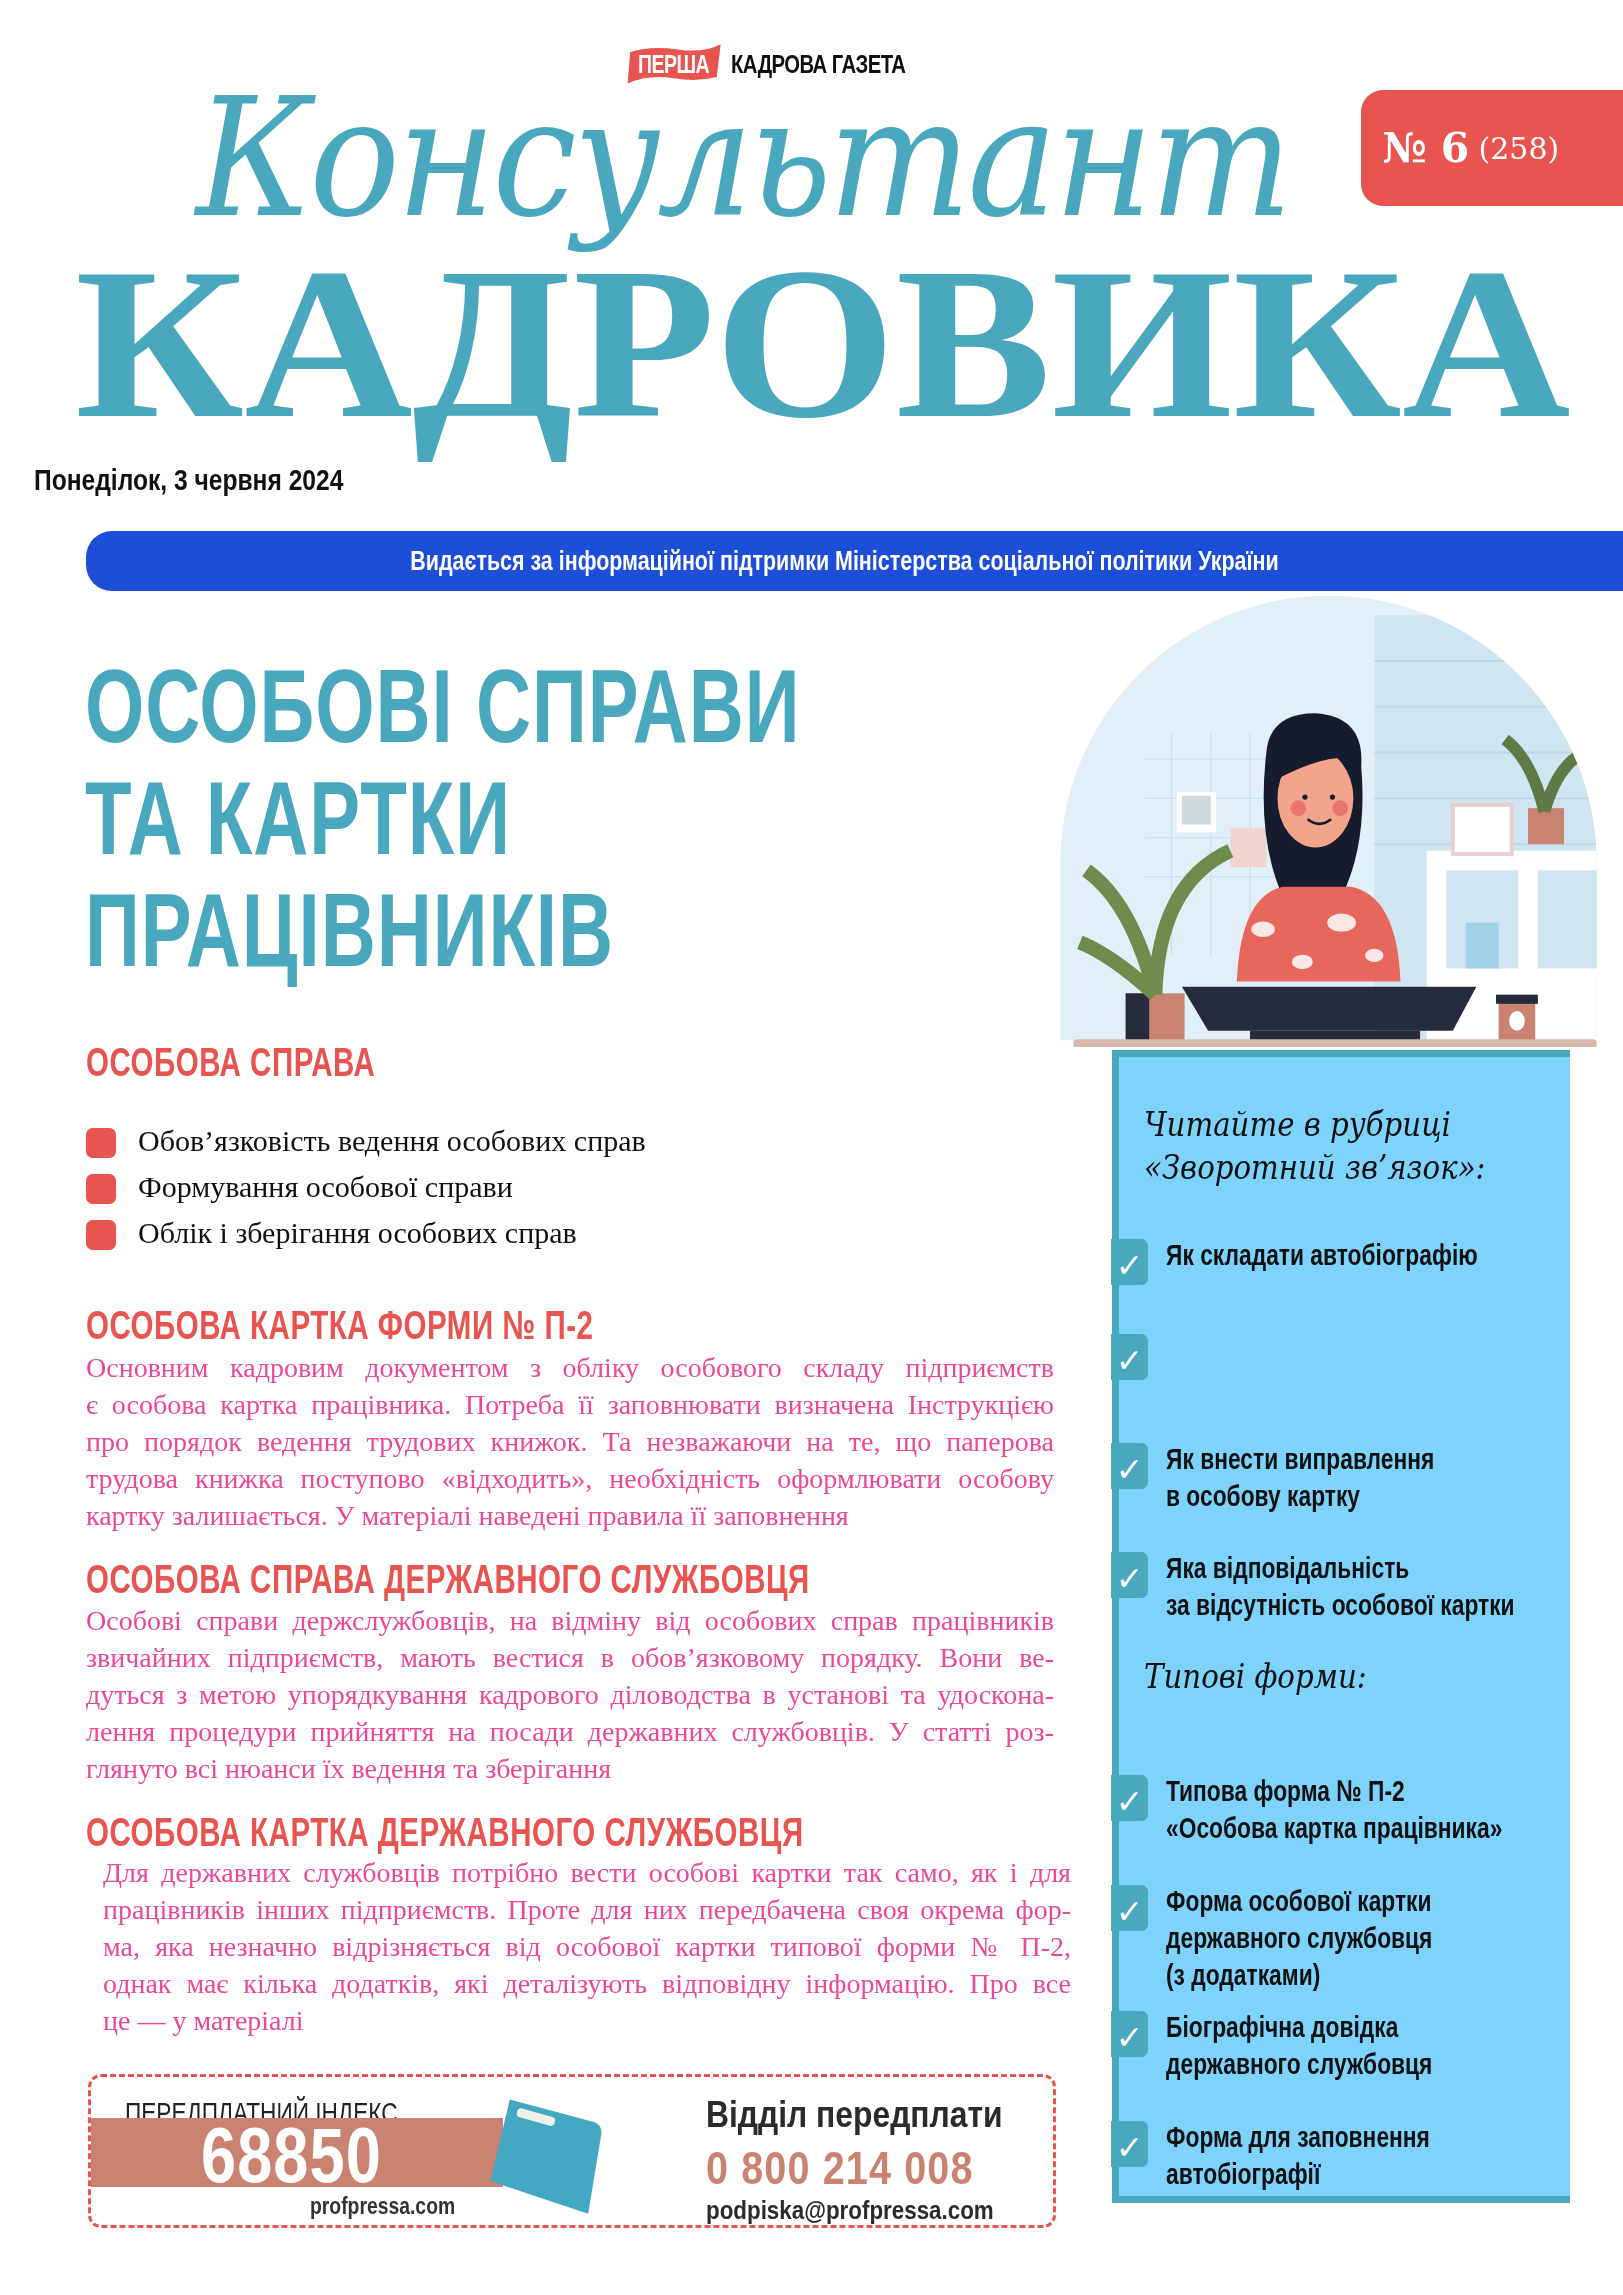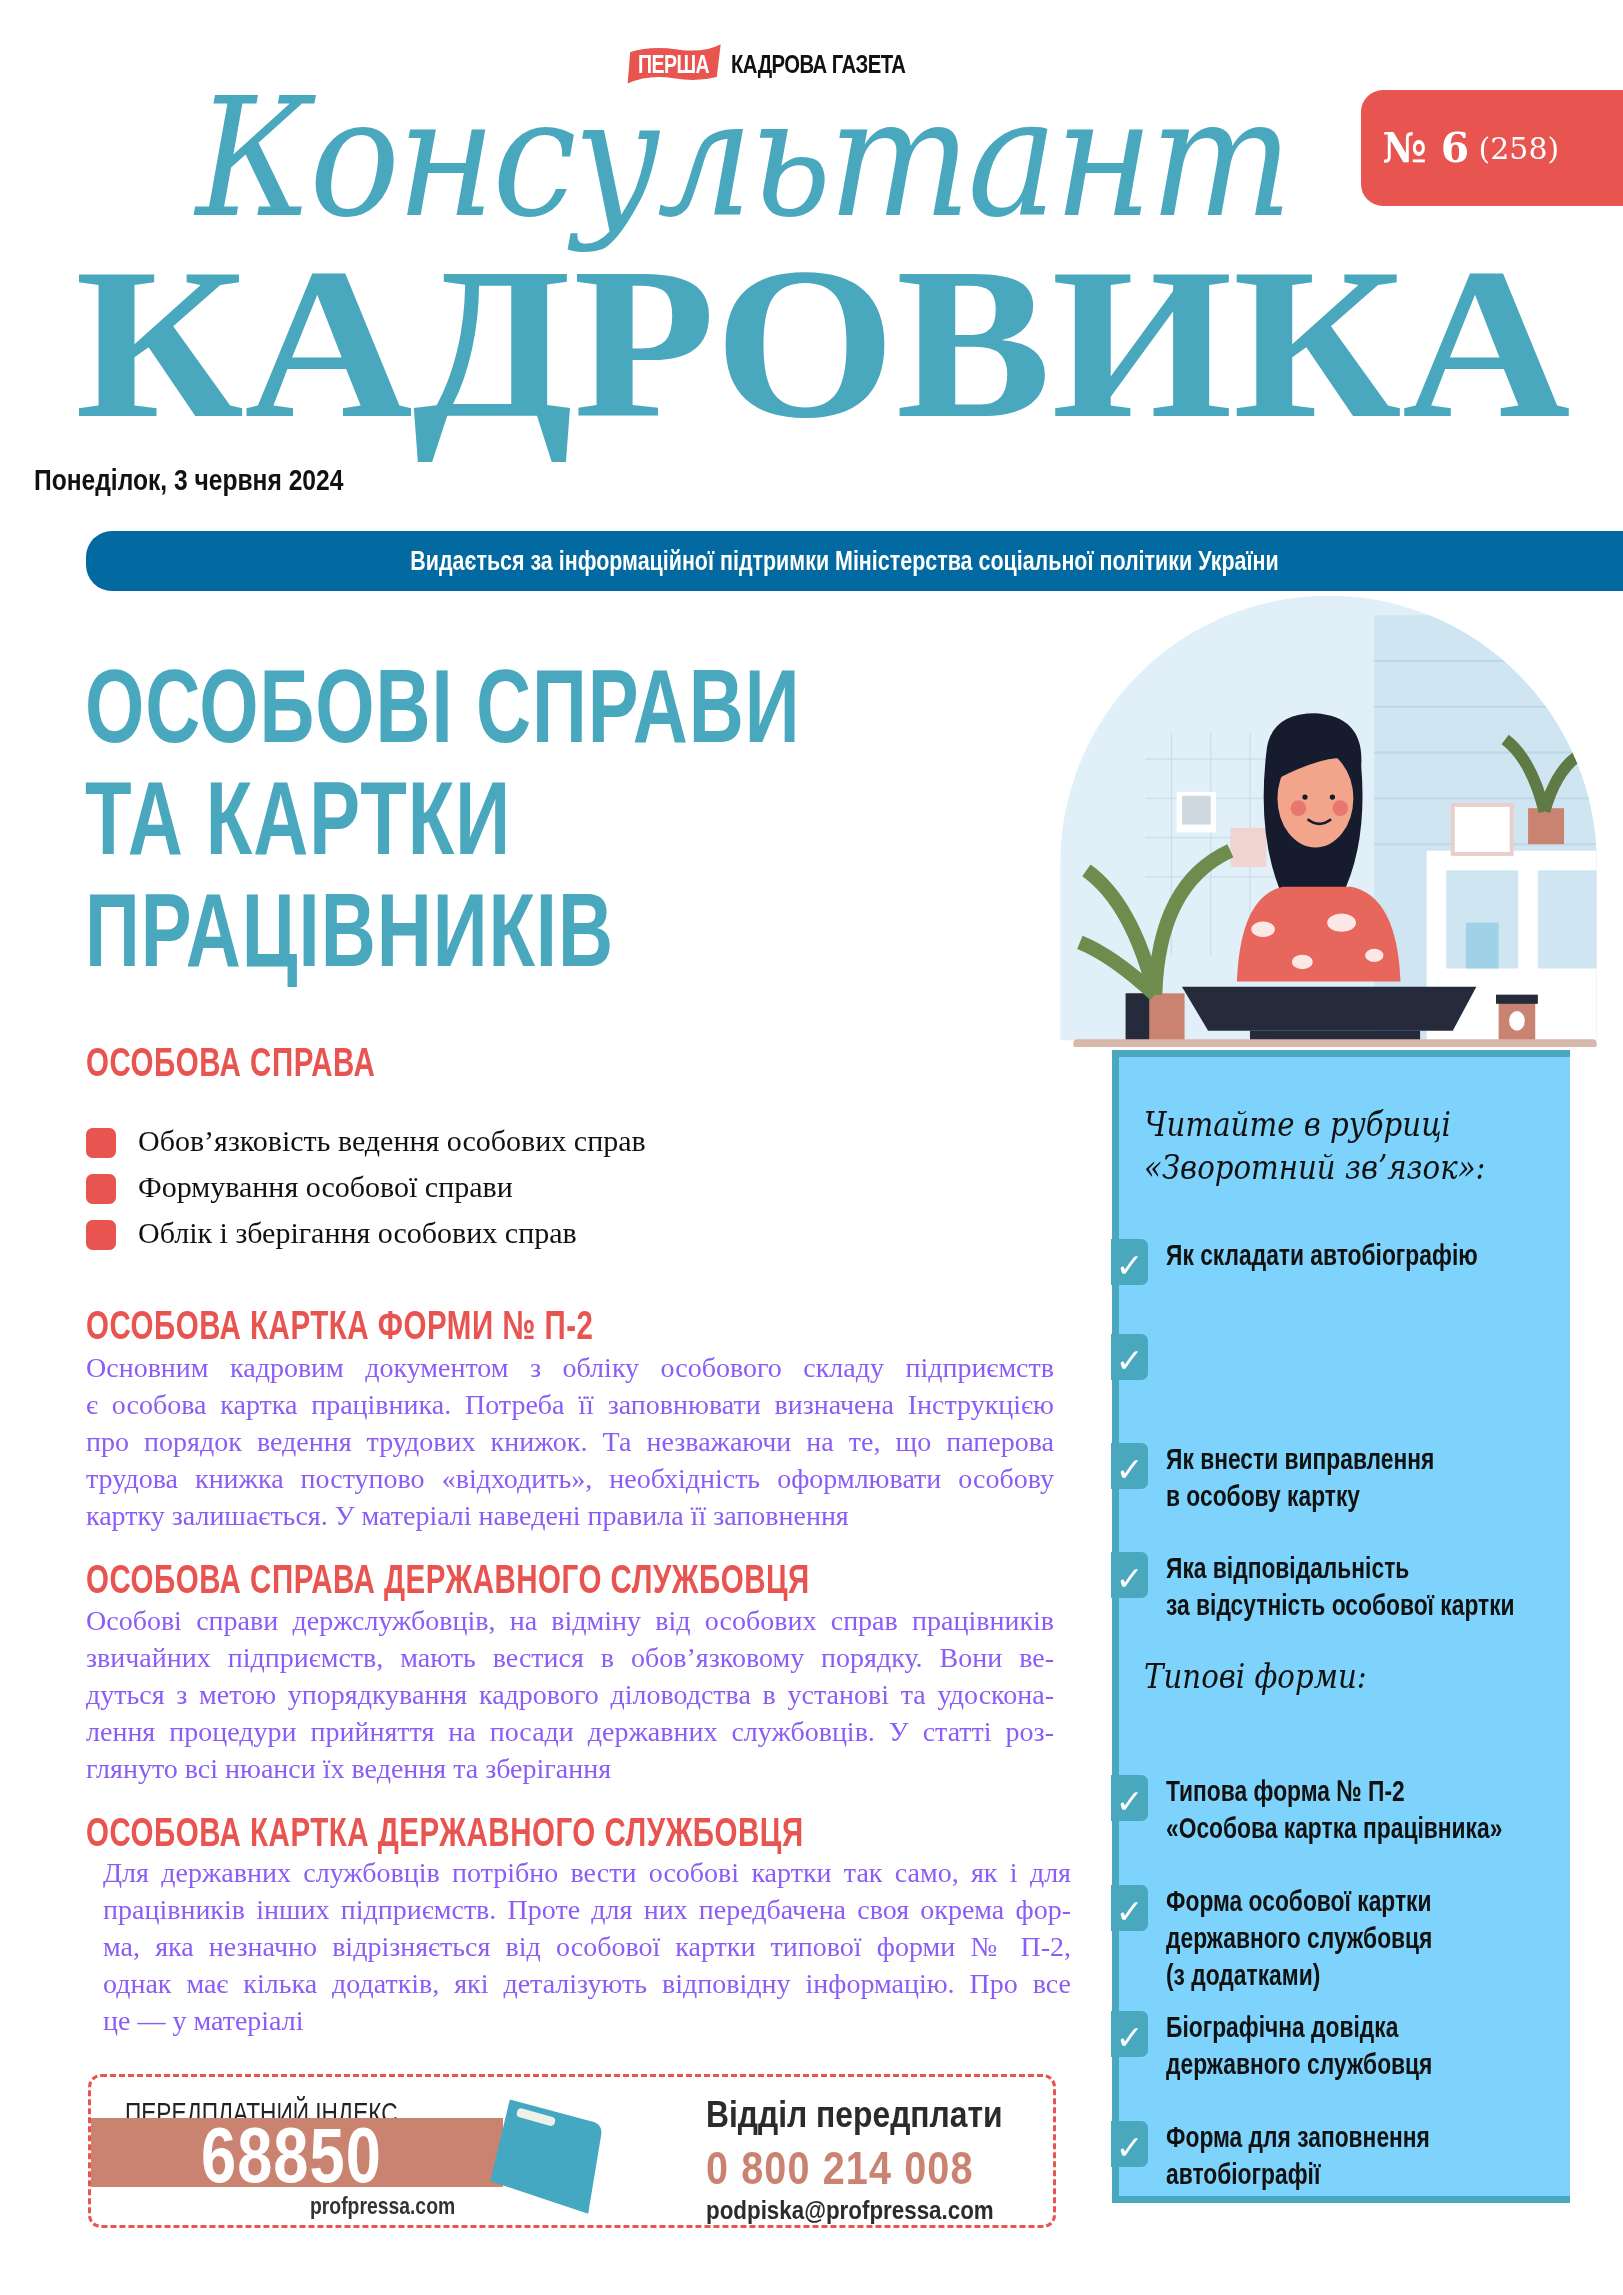--- a/index.html
+++ b/index.html
@@ -24,35 +24,35 @@
   
   .issue { left: 1361px; top: 90px; width: 262px; height: 116px; background: #e85450; border-radius: 22px 0 0 22px; display: flex; align-items: center; padding-left: 21px; color: #fff; font-family: "DejaVu Serif", serif; }
   .issue .num { font-weight: 700; font-size: 41px; }
   .issue .total { font-size: 30px; margin-left: 9.2px; }
 
   
   .date { left: 0; width: 1445px; top: 463px; }
   .date span { display: inline-block; font-weight: 700; font-size: 30px; transform: scaleX(0.82); color: #111; }
 
   
-  .banner { left: 86px; top: 531px; width: 1537px; height: 60px; background: #0369a1; border-radius: 26px 0 0 26px; display: flex; align-items: center; justify-content: center; }
+  .banner { left: 86px; top: 531px; width: 1537px; height: 60px; background: #1d4ed8; border-radius: 26px 0 0 26px; display: flex; align-items: center; justify-content: center; }
   .banner span { color: #fff; font-weight: 700; font-size: 27.5px; transform: scaleX(0.78); white-space: nowrap; padding-right: 26px; }
 
   
   .headline { left: 85px; top: 651px; font-weight: 700; font-size: 103px; color: #4aa8be; line-height: 112px; transform: scaleX(0.74); transform-origin: left top; letter-spacing: 1.3px; }
   .headline div { white-space: nowrap; }
 
   
   .sec-h { font-weight: 700; color: #e85450; font-size: 41px; transform: scaleX(0.72); transform-origin: left top; white-space: nowrap; letter-spacing: 0.7px; }
   .bullet-list { left: 86px; top: 1112px; }
   .bullet-item { display: flex; align-items: flex-end; height: 46px; margin-bottom: 0; }
   .bullet-sq { width: 30px; height: 30px; background: #e85450; border-radius: 6.5px; margin-right: 22px; flex: none; }
   .bullet-text { font-family: "Liberation Serif", serif; font-size: 30px; color: #111; white-space: nowrap; }
 
-  .body-text { font-family: "Liberation Serif", serif; font-size: 28px; line-height: 37px; color: #8b5cf6; width: 968px; text-align: justify; }
+  .body-text { font-family: "Liberation Serif", serif; font-size: 28px; line-height: 37px; color: #ec4899; width: 968px; text-align: justify; }
   .body-text div { white-space: nowrap; text-align-last: justify; }
   .body-text div.last { text-align-last: left; }
 
   
   .illus { left: 1034px; top: 589px; width: 589px; height: 458px; }
 
   
   .sidebar { left: 1112px; top: 1050px; width: 458px; height: 1153px; border-left: 7.9px solid #4aa8be; border-top: 7.9px solid #4aa8be; border-bottom: 7.9px solid #4aa8be; background: #7dd3fc; }
   .side-script { position: absolute; left: 25px; font-family: "DejaVu Serif", serif; font-style: italic; font-size: 34px; color: #111; line-height: 43px; transform: scaleX(0.86); transform-origin: left top; white-space: nowrap; }
   .side-item { position: absolute; left: -7.9px; display: flex; }

